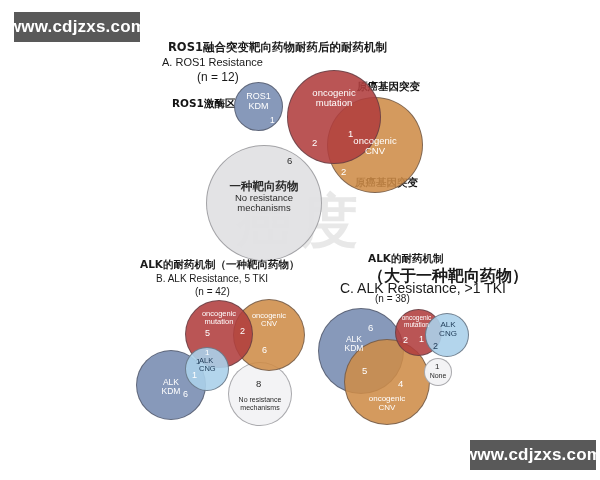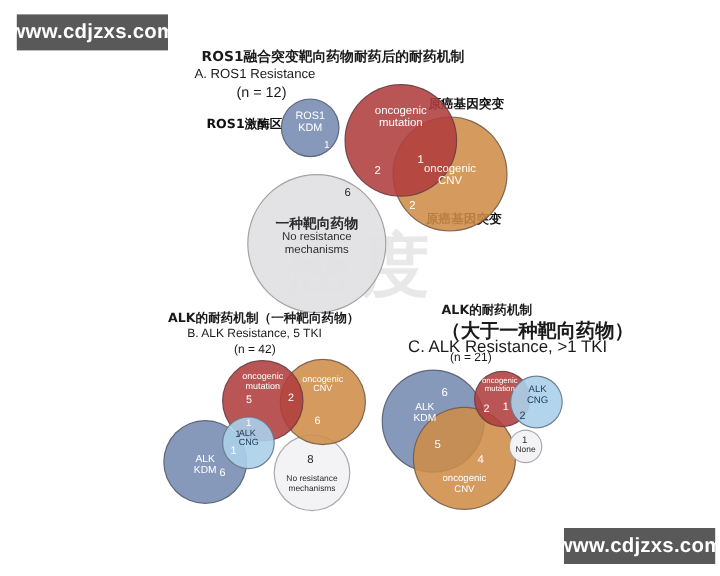--- a/index.html
+++ b/index.html
@@ -186,21 +186,21 @@
 <div class="venn-num" style="left:183px; top:389px; font-size:9px;">6</div>
 
 <div class="venn-num" style="left:192px; top:370px; font-size:9px;">1</div>
 
 <div class="venn-num dark-txt" style="left:256px; top:378px; font-size:9.5px;">8</div>
 <div class="venn-label dark-txt" style="left:228px; top:396px; width:64px; font-size:7px;">No resistance<br>mechanisms</div>
 
 <div class="cn-title" id="c-cn1">ALK的耐药机制</div>
 <div class="cn-title" id="c-cn2">（大于一种靶向药物）</div>
 <div class="en-line" id="c-en">C. ALK Resistance, &gt;1 TKI</div>
-<div class="en-line" id="c-n">(n = 21)</div>
+<div class="en-line" id="c-n">(n = 38)</div>
 
 <div class="venn c-blue" style="left:318px; top:308px; width:86px; height:86px;"></div>
 <div class="venn c-tan" style="left:344px; top:339px; width:86px; height:86px;"></div>
 <div class="venn c-red" style="left:395px; top:309px; width:47px; height:47px;"></div>
 <div class="venn c-lblue" style="left:425px; top:313px; width:44px; height:44px;"></div>
 <div class="venn c-gray" style="left:424px; top:358px; width:28px; height:28px; background:rgba(243,243,245,0.98);"></div>
 
 <div class="venn-label" style="left:318px; top:335px; width:72px; font-size:8.5px;">ALK<br>KDM</div>
 <div class="venn-num" style="left:368px; top:322px; font-size:9.5px;">6</div>
 

